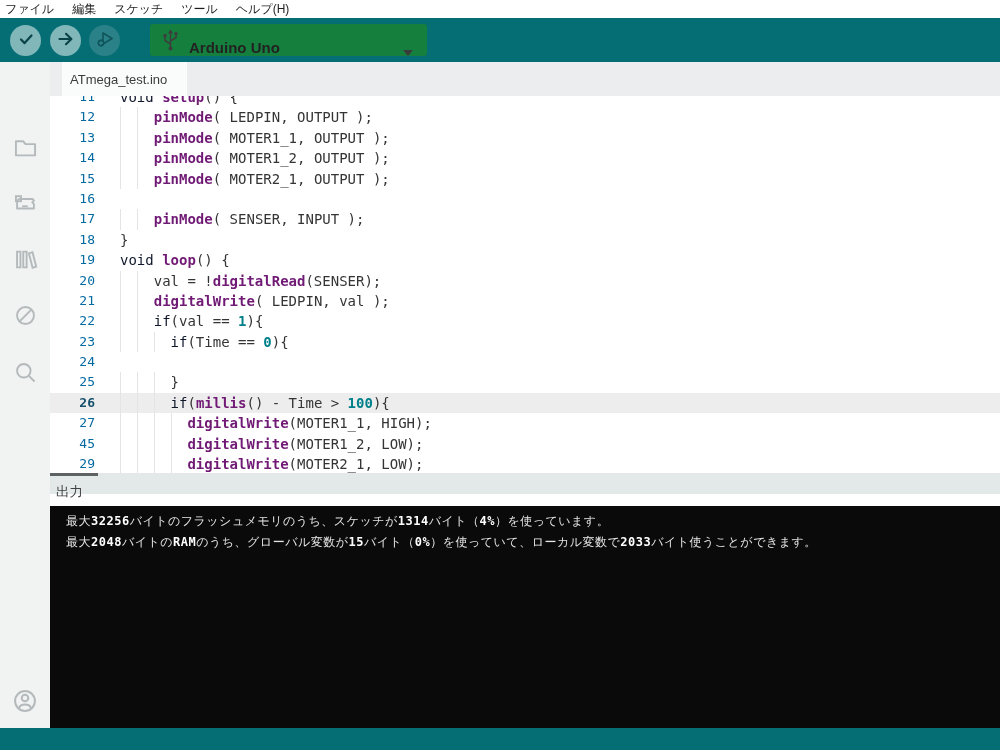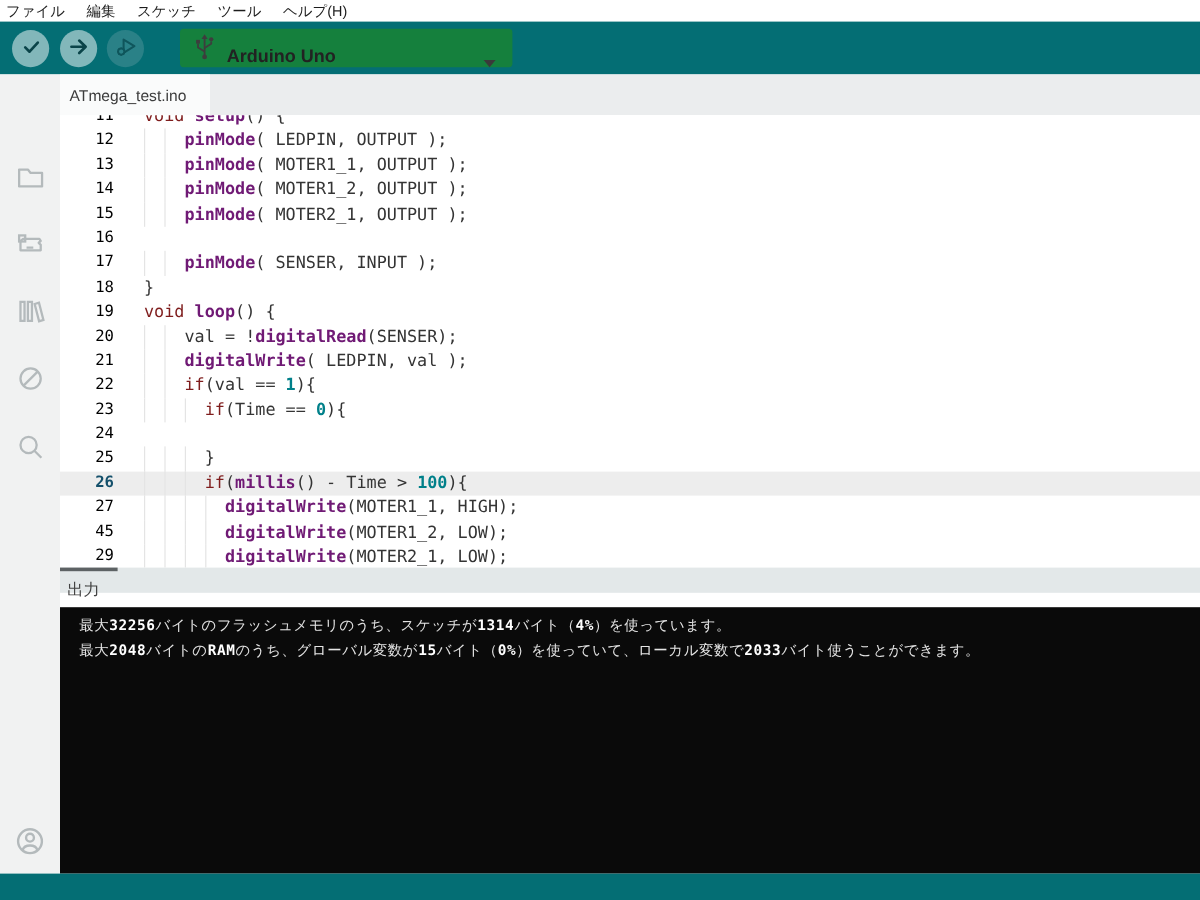--- a/index.html
+++ b/index.html
@@ -21,43 +21,43 @@
   .tb-btn.first { margin-left:10px; }
   .tb-btn.disabled { background:#2a8187; margin-left:8px; }
   .board-selector { margin-left:30px; width:277px; height:32px; background:#15803d;
     border-radius:3px; display:flex; align-items:flex-end; padding:0 10px 0 12px; cursor:pointer; }
   .board-label { font-size:15px; font-weight:bold; color:#222; margin-left:10px; flex:1; }
   .caret-down { width:0; height:0; border-left:5px solid transparent; border-right:5px solid transparent;
     border-top:6px solid #3a3a3a; margin-right:4px; }
 
   
   .tab-bar { position:absolute; left:50px; top:62px; width:950px; height:34px; background:#ebedee; }
-  .tab { position:absolute; left:0; top:0; width:125px; height:34px; background:#fafbfb;
+  .tab { position:absolute; left:12px; top:0; width:125px; height:34px; background:#fafbfb;
     display:flex; align-items:center; padding-left:8px; cursor:pointer; }
   .tab-label { font-size:13px; color:#3c3c3c; white-space:nowrap; }
 
   
   .sidebar { position:absolute; left:0; top:62px; width:50px; height:666px; background:#f1f2f2; }
   .side-btn { position:absolute; left:0; width:50px; height:50px; background:none; border:none;
     display:flex; align-items:center; justify-content:center; cursor:pointer; color:#b4babc; }
   .side-btn svg { stroke:#b4babc; fill:none; stroke-width:1.7; }
 
   
   .editor { position:absolute; left:50px; top:96px; width:950px; height:377px;
     background:#ffffff; overflow:hidden; }
   .lines { margin-top:-9px; }
   .code-line { display:flex; height:20.4px; line-height:20.4px;
     font-family:"DejaVu Sans Mono","Liberation Mono",monospace; font-size:14px; white-space:pre; }
   .code-line.hl { background:#ededed; }
-  .ln { width:45px; text-align:right; font-size:13px; color:#000000; flex:none;
+  .ln { width:45px; text-align:right; font-size:13px; color:#0369a1; flex:none;
     font-family:"DejaVu Sans Mono","Liberation Mono",monospace; }
   .ln-active { color:#14506b; font-weight:bold; }
   .line-body { margin-left:25px; position:relative; color:#343434; }
   .guide { position:absolute; top:0; bottom:0; width:1px; background:#e4e4e4; }
-  .tk-kw  { color:#7f1d1d; }
+  .tk-kw  { color:#0f172a; }
   .tk-fn  { color:#701a75; font-weight:bold; }
   .tk-num { color:#00808a; font-weight:bold; }
   .tk-pl  { color:#343434; }
 
   
   .output-header { position:absolute; left:50px; top:473px; width:950px; height:21px;
     background:#e3e8e9; }
   .out-underline { position:absolute; left:0; top:0; width:48px; height:3px; background:#5d6264; }
   .output-title { position:absolute; left:6px; top:10px; font-size:13.5px; color:#424242; }
   .console { position:absolute; left:50px; top:506px; width:950px; height:222px;

